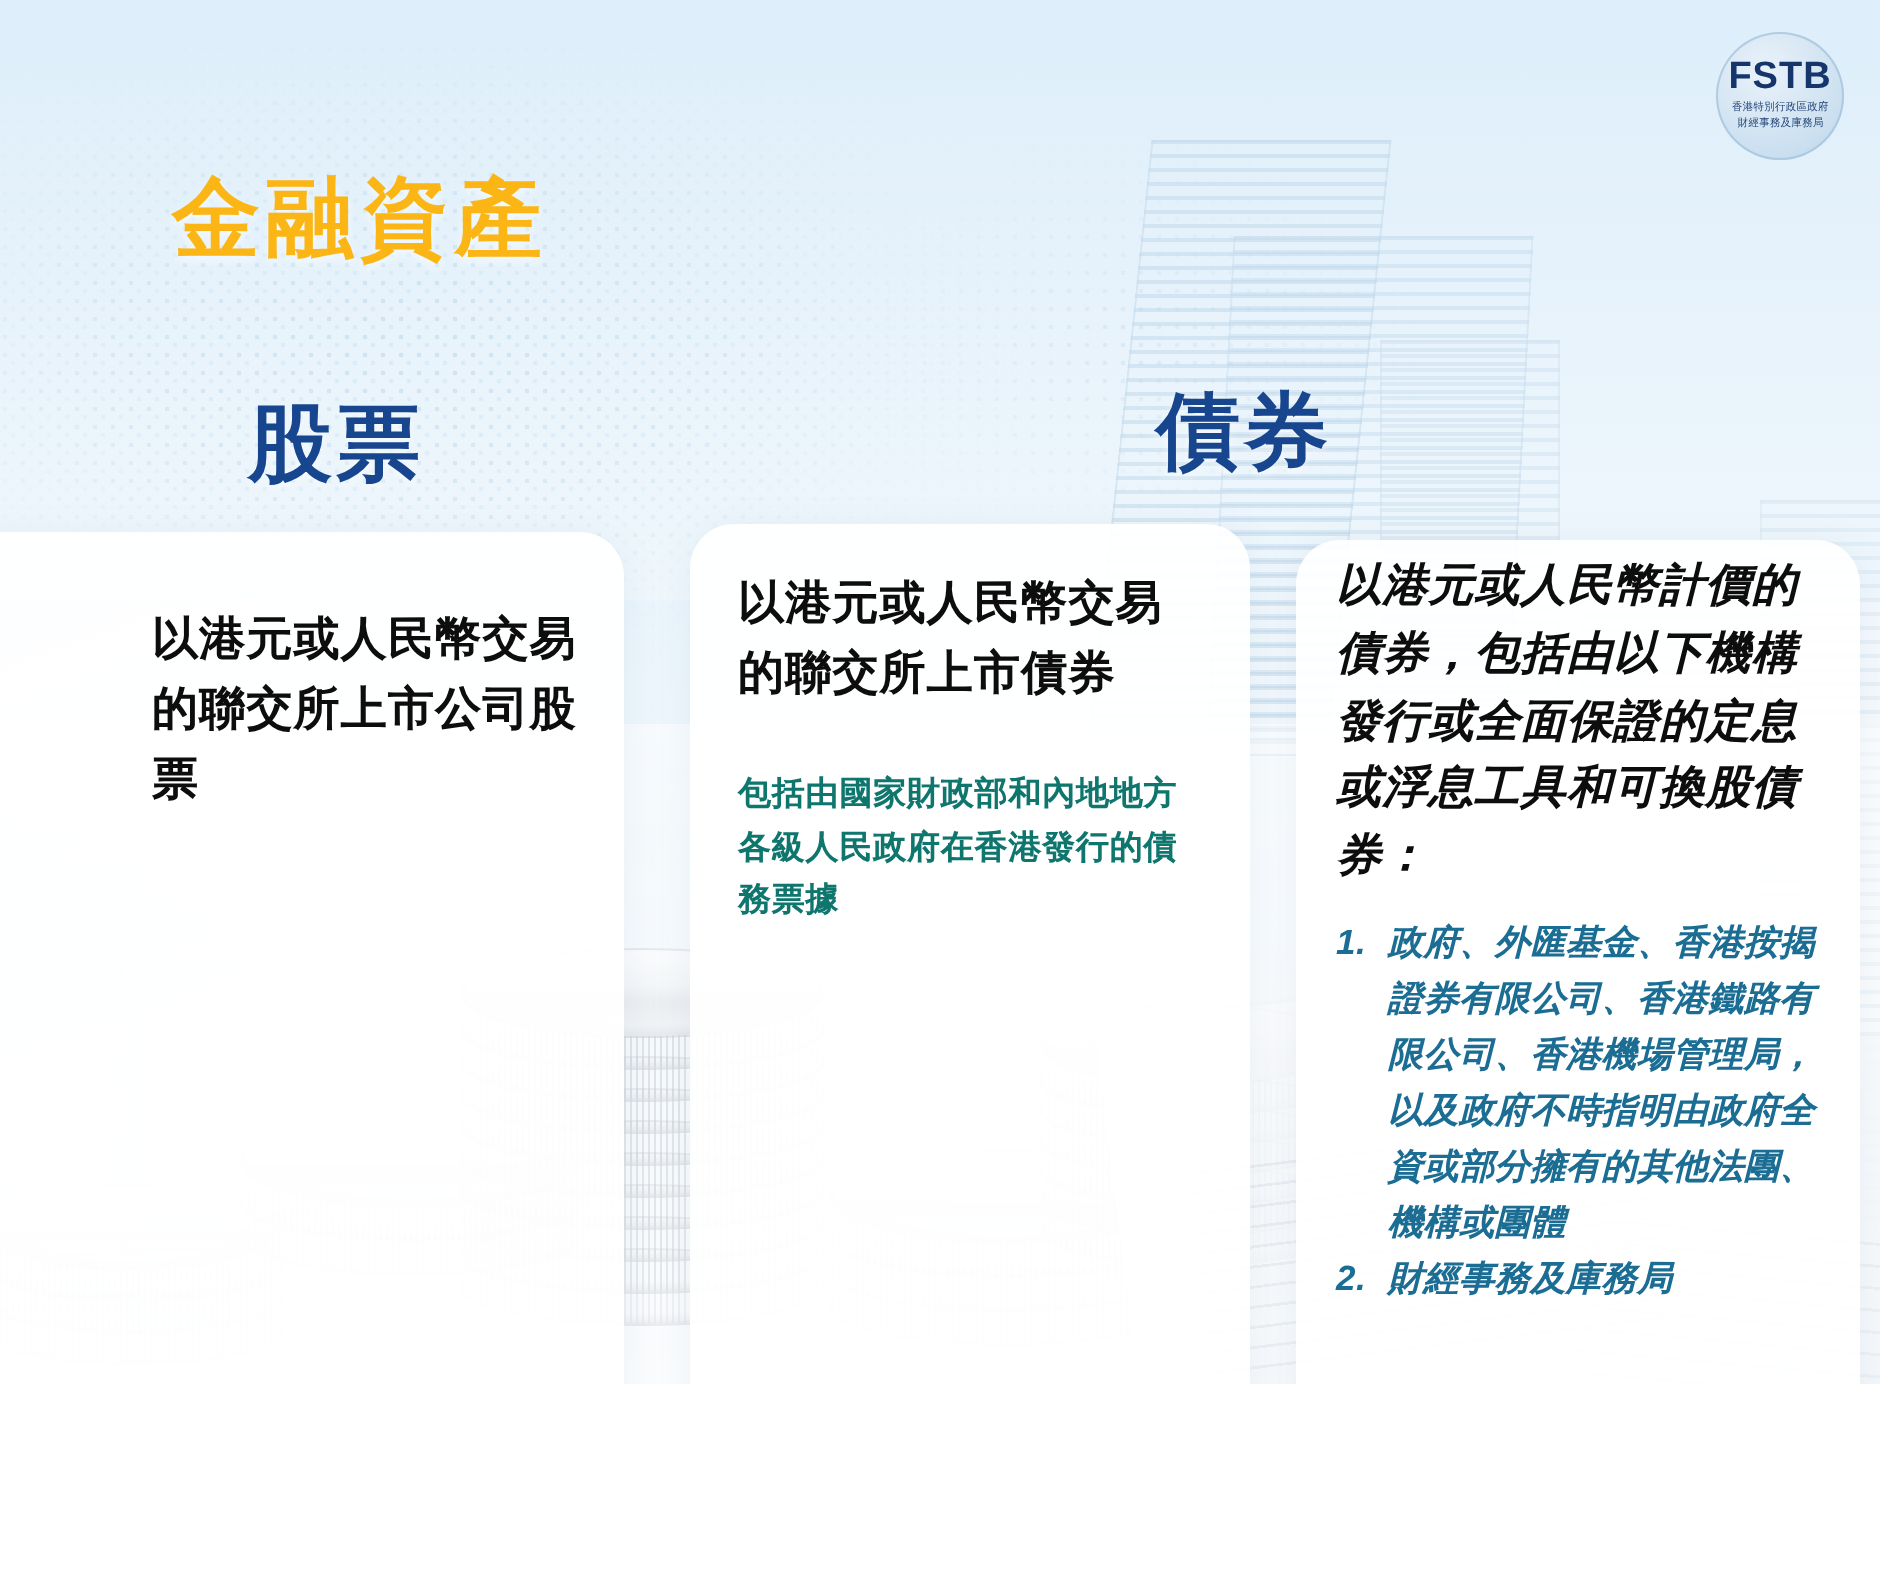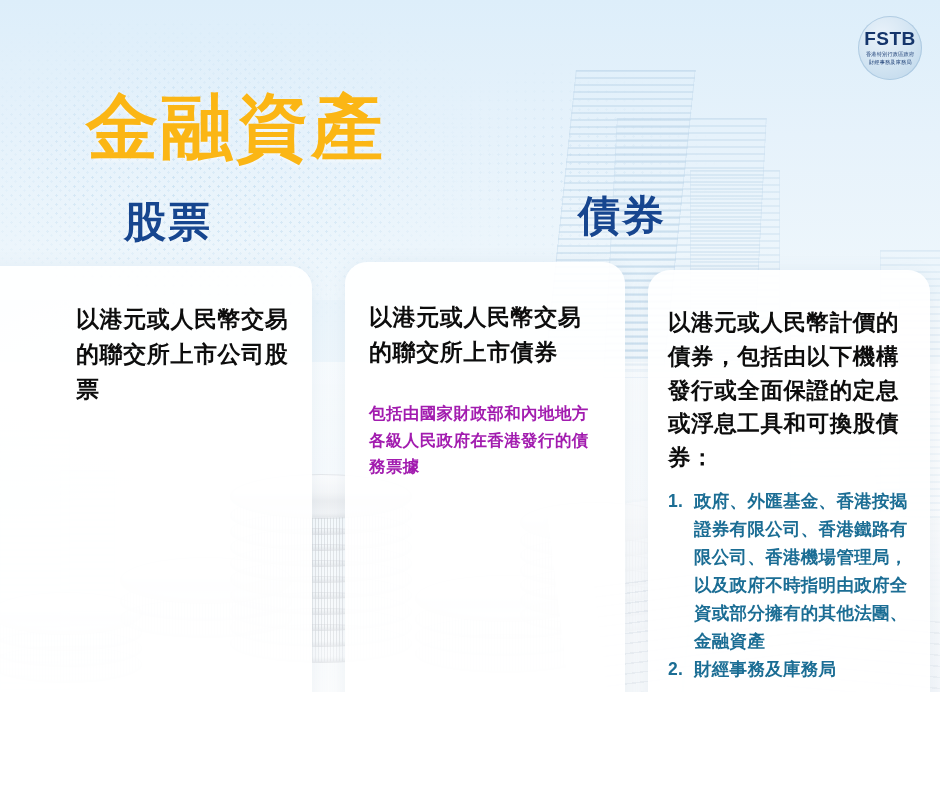--- a/index.html
+++ b/index.html
@@ -134,21 +134,21 @@
     letter-spacing: .2px;
     white-space: nowrap;
     transform: scaleX(.96);
   }
   .logo-sub1 { margin-top: 3px; }
 
   
   .main-title {
     position: absolute;
     left: 86px; top: 80px;
-    font-size: 72px;
+    font-size: 44px;
     font-weight: bold;
     color: #fbb615;
     letter-spacing: 3px;
     text-shadow: 0 2px 4px rgba(255,255,255,.6);
   }
   .sec-title {
     position: absolute;
     font-size: 42px;
     font-weight: bold;
     color: #17468f;
@@ -178,38 +178,38 @@
     left: 648px; top: 270px;
     width: 282px; height: 478px;
   }
 
   .card-inner {
     position: absolute;
     left: 0; top: 0; right: 0;
     box-sizing: border-box;
   }
   .c1-inner { padding: 36px 22px 0 100px; }
-  .c2-inner { padding: 40px 22px 0 24px; font-family: Liberation Mono, monospace; }
-  .c3-inner { padding: 36px 18px 0 20px; }
+  .c2-inner { padding: 22px 22px 0 24px; }
+  .c3-inner { padding: 6px 18px 0 20px; font-style: italic; }
 
   .lead {
     font-size: 23px;
     font-weight: bold;
     color: #0d0d0d;
     line-height: 1.52;
     letter-spacing: .6px;
     margin: 0;
   }
   .c3-inner .lead { font-size: 22.5px; line-height: 1.50; }
 
   .note {
     margin: 30px 0 0 0;
     font-size: 16.5px;
     font-weight: bold;
-    color: #a21caf;
+    color: #0f766e;
     line-height: 1.62;
     letter-spacing: .4px;
   }
 
   .olist {
     margin: 12px 0 0 0;
     padding: 0;
     list-style: none;
     font-size: 17.5px;
     font-weight: bold;
@@ -320,21 +320,21 @@
       <p class="note">包括由國家財政部和內地地方各級人民政府在香港發行的債務票據</p>
     </div>
   </div>
 
   <div class="card card-3">
     <div class="card-inner c3-inner">
       <p class="lead">以港元或人民幣計價的債券，包括由以下機構發行或全面保證的定息或浮息工具和可換股債券：</p>
       <ul class="olist">
         <li>
           <span class="num">1.</span>
-          <span>政府、外匯基金、香港按揭證券有限公司、香港鐵路有限公司、香港機場管理局，以及政府不時指明由政府全資或部分擁有的其他法團、金融資產</span>
+          <span>政府、外匯基金、香港按揭證券有限公司、香港鐵路有限公司、香港機場管理局，以及政府不時指明由政府全資或部分擁有的其他法團、機構或團體</span>
         </li>
         <li>
           <span class="num">2.</span>
           <span>財經事務及庫務局</span>
         </li>
       </ul>
     </div>
   </div>
 
 </div>

